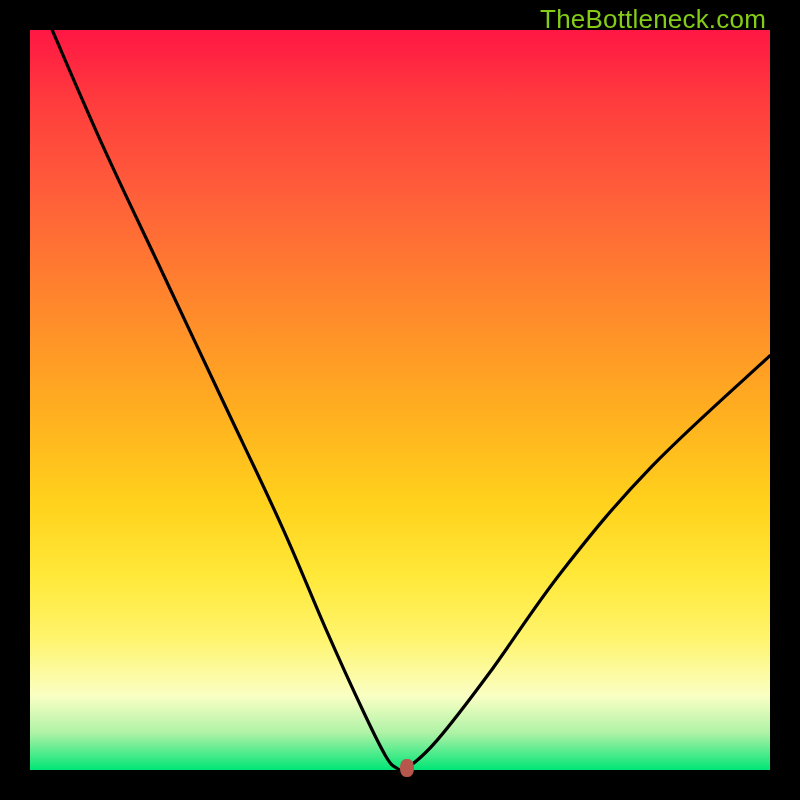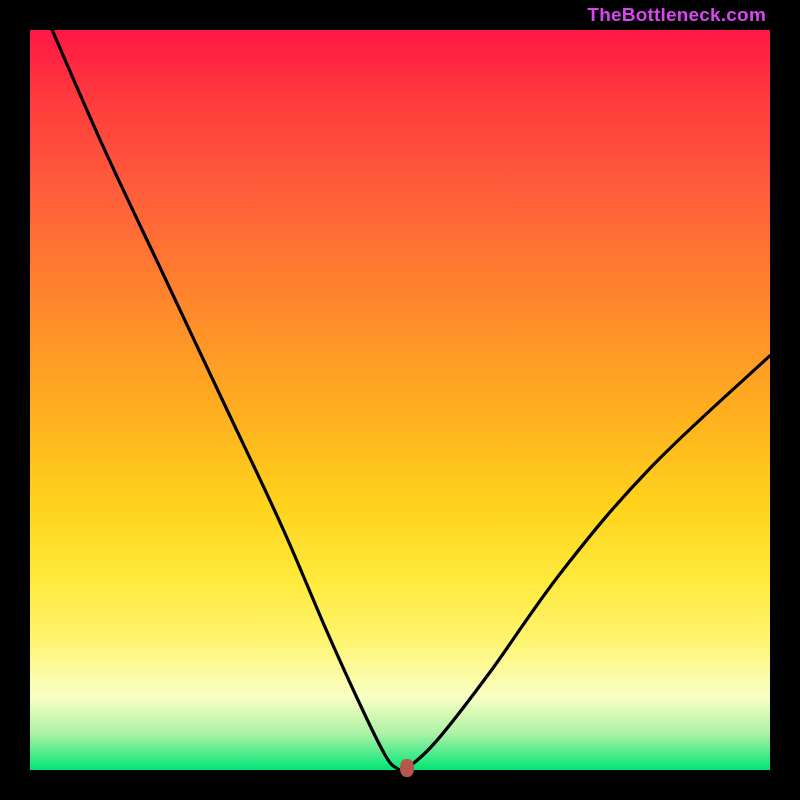--- a/index.html
+++ b/index.html
@@ -36,23 +36,23 @@
       #fff46b 82%,
       #faffc4 90%,
       #aef2a6 95%,
       #00e676 100%
     );
   }
   .watermark {
     position: absolute;
     top: 4px;
     right: 34px;
-    color: #d946ef;
-    font-size: 19px;
-    font-weight: 700;
+    color: #84cc16;
+    font-size: 26px;
+    font-weight: 400;
     letter-spacing: 0.2px;
     user-select: none;
   }
   svg.curve {
     position: absolute;
     top: 0;
     left: 0;
     width: 740px;
     height: 740px;
   }

